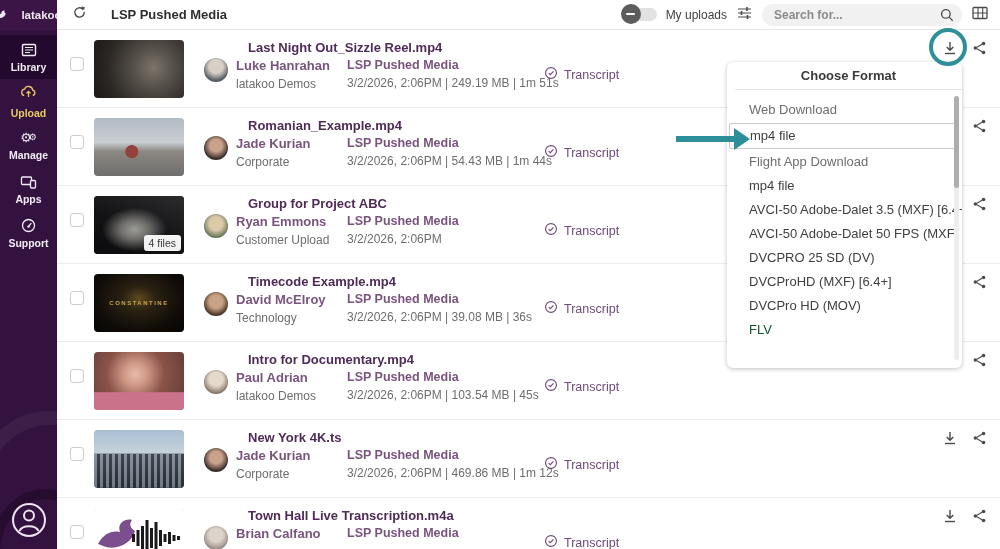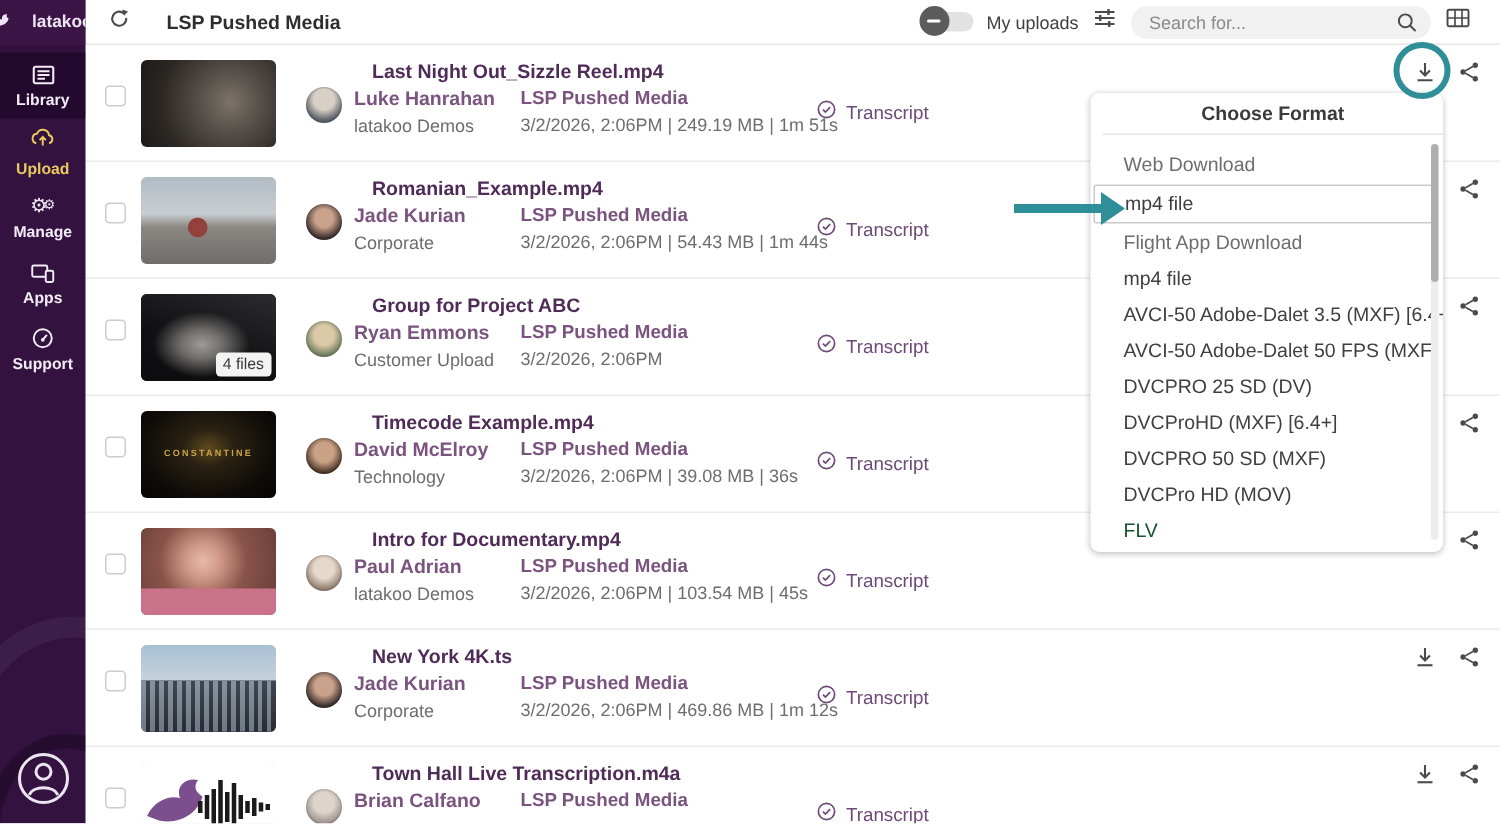--- a/index.html
+++ b/index.html
@@ -23,30 +23,30 @@
   .nav-icon { height:16px; display:flex; align-items:center; justify-content:center; }
   .gear-glyph { font-family:"DejaVu Sans", sans-serif; font-size:13px; line-height:13px; color:#ece5f0; }
   .gear-glyph.small { font-size:9px; margin-left:-3px; vertical-align:top; }
   .account { position:absolute; left:0; bottom:6px; width:57px; display:flex; justify-content:center; }
 
   
   .header { position:absolute; left:57px; top:0; right:0; height:30px; background:#fff;
      border-bottom:1px solid #e6e6e6; display:flex; align-items:center; z-index:2; }
   .refresh-btn { margin-left:15px; display:flex; cursor:pointer; }
   .page-title { margin-left:24px; font-size:13px; font-weight:bold; color:#2e2e2e; }
-  .header-right { margin-left:auto; display:flex; align-items:center; gap:9px; padding-right:20px; }
+  .header-right { margin-left:auto; display:flex; align-items:center; gap:9px; padding-right:12px; }
   .toggle { position:relative; width:34px; height:13px; background:#e2e2e2; border-radius:7px; cursor:pointer; }
   .toggle .knob { position:absolute; left:-2px; top:-4px; width:20px; height:20px; border-radius:50%;
      background:#5c5c5c; display:flex; align-items:center; justify-content:center; }
   .toggle .knob::after { content:""; width:9px; height:2px; background:#fff; border-radius:1px; }
   .my-uploads { font-size:12px; color:#3f3f3f; }
   .search-box { position:relative; width:200px; height:22px; background:#f1f1f1; border-radius:12px;
      display:flex; align-items:center; }
   .search-box input { flex:1; border:none; outline:none; background:transparent; font-family:"Liberation Sans",sans-serif;
-     font-size:12px; color:#333; padding:0 6px 0 12px; }
+     font-size:12px; color:#333; padding:0 6px 0 12px;font-weight:bold; }
   .search-box input::placeholder { color:#8a8a8a; }
   .search-glyph { margin-right:9px; display:flex; }
 
   
   .list { position:absolute; left:57px; top:30px; right:0; bottom:0; overflow:hidden; z-index:1; }
   .row { position:relative; height:78px; border-bottom:1px solid #ececec; background:#fff; }
   .checkbox { position:absolute; left:13px; top:27px; width:14px; height:14px; border:1.5px solid #cccccc;
      border-radius:3px; background:#fff; cursor:pointer; }
   .thumb { position:absolute; left:37px; top:10px; width:90px; height:58px; border-radius:4px; overflow:hidden;
      background:#ddd; cursor:pointer; box-shadow:0 0 0 1px rgba(0,0,0,0.06) inset; }
@@ -532,21 +532,20 @@
     <div class="dd-header">Choose Format</div>
     <div class="dd-body">
       <div class="fmt fmt-section">Web Download</div>
       <div class="fmt fmt-selected">mp4 file</div>
       <div class="fmt fmt-section">Flight App Download</div>
       <div class="fmt fmt-item">mp4 file</div>
       <div class="fmt fmt-item">AVCI-50 Adobe-Dalet 3.5 (MXF) [6.4+]</div>
       <div class="fmt fmt-item">AVCI-50 Adobe-Dalet 50 FPS (MXF) [6.5.21+]</div>
       <div class="fmt fmt-item">DVCPRO 25 SD (DV)</div>
       <div class="fmt fmt-item">DVCProHD (MXF) [6.4+]</div>
-      <div class="fmt fmt-item">DVCPRO 50 SD (MXF)</div>
       <div class="fmt fmt-item">DVCPro HD (MOV)</div>
       <div class="fmt fmt-disabled">FLV</div>
     </div>
     <div class="dd-scroll-track"></div>
     <div class="dd-scroll-thumb"></div>
   </div>
 
   <div class="annot-circle"></div>
   <div class="annot-arrow">
     <div class="shaft"></div>

